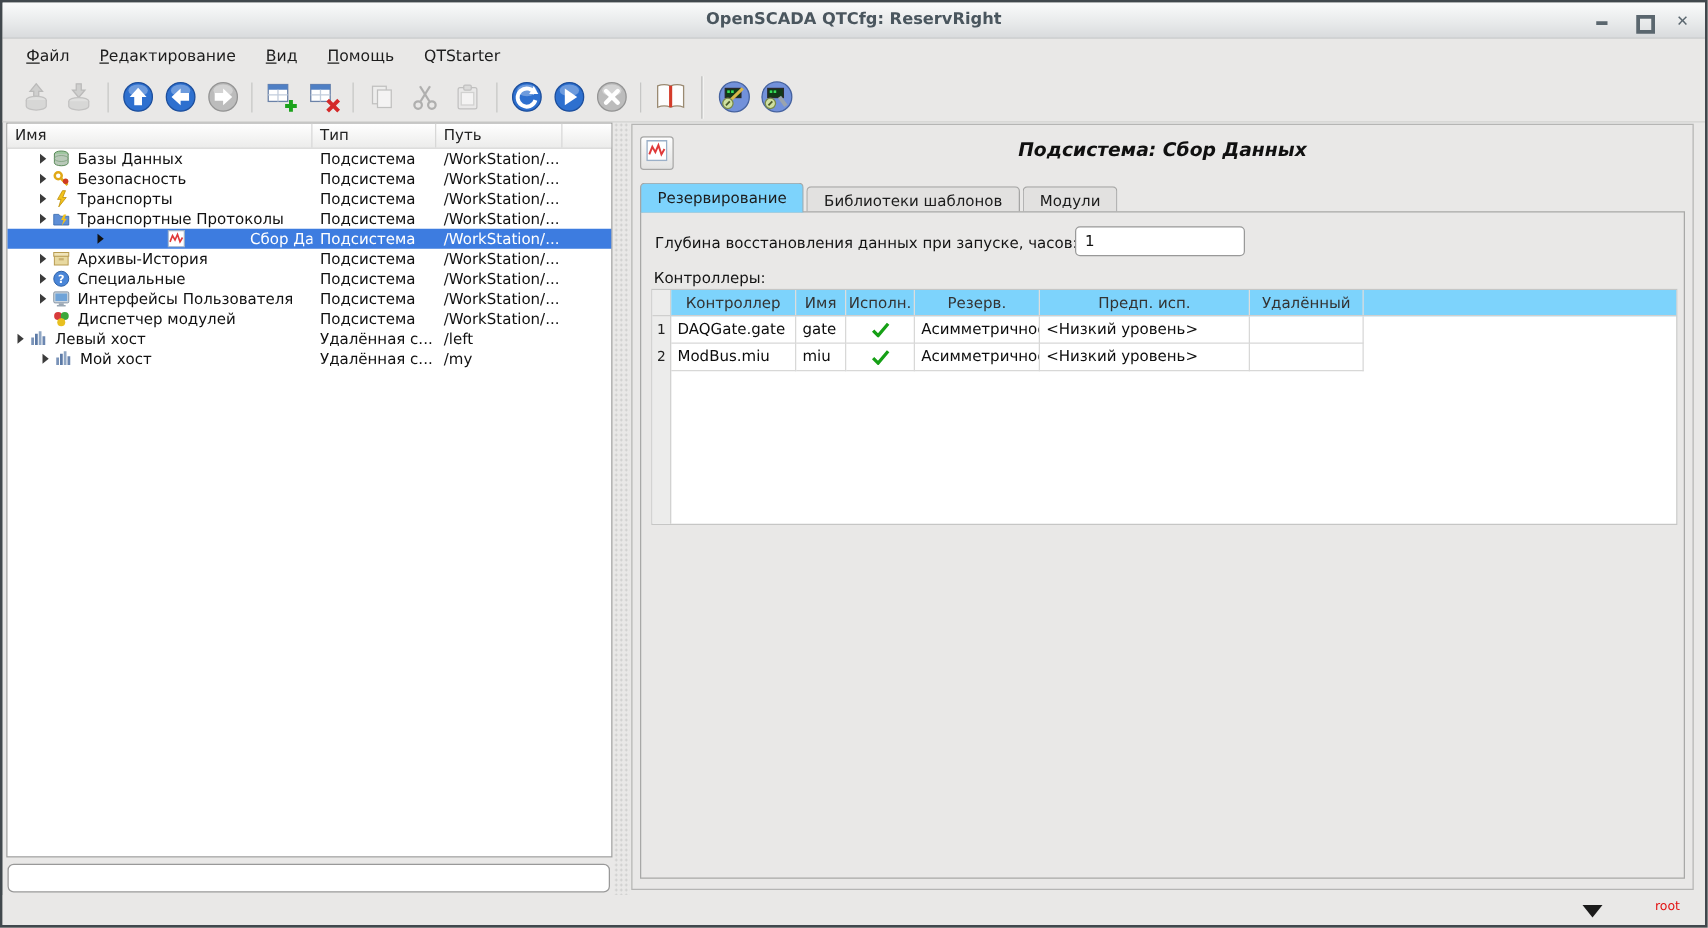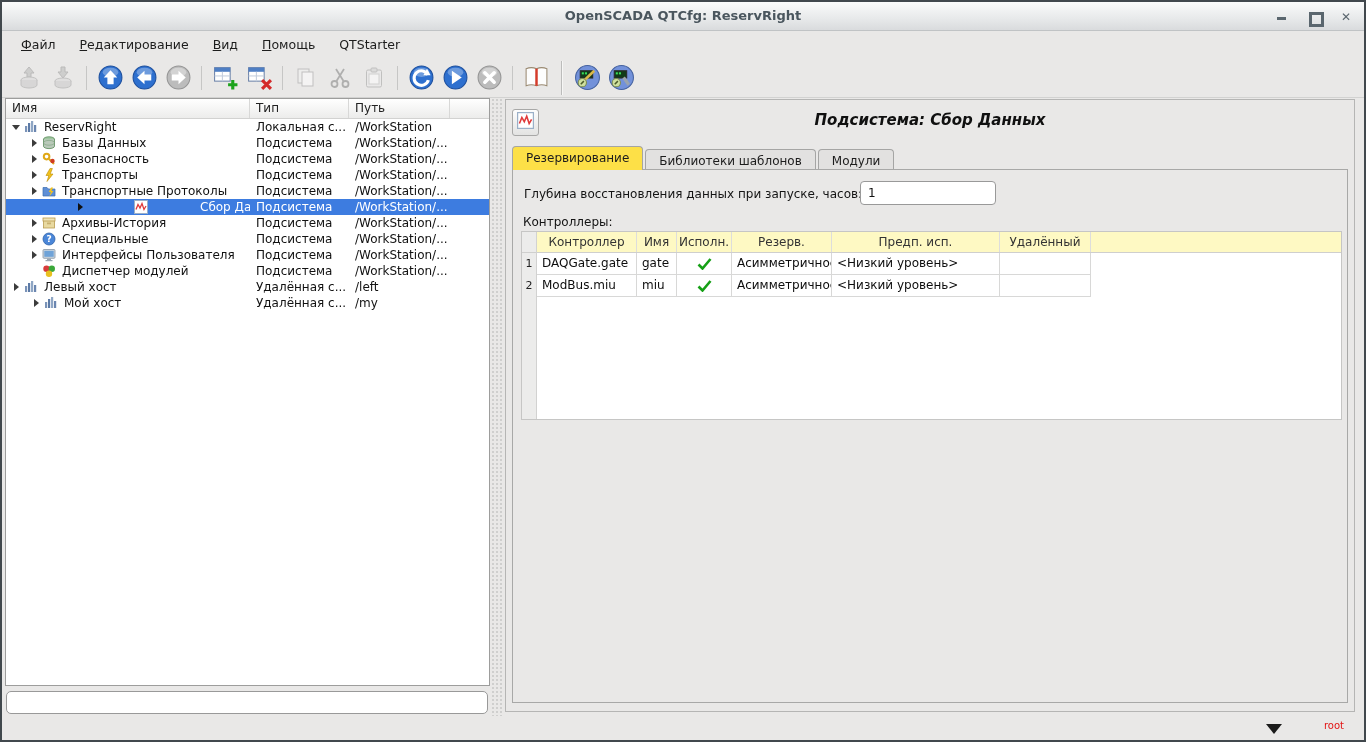--- a/index.html
+++ b/index.html
@@ -91,42 +91,42 @@
   .rtitle{
     position:absolute; left:40px; right:40px; top:11px; text-align:center;
     font-size:15px; font-weight:bold; font-style:italic; color:#101010;
   }
   .tabs{ position:absolute; left:6px; top:46px; height:24px; display:flex; align-items:flex-end; }
   .tab{
     font-size:12px; color:#1c1c1c; padding:4px 13px 3px 13px; margin-right:2px;
     border:1px solid #a5a5a4; border-bottom:none; border-radius:4px 4px 0 0;
     background:#e2e1e0; height:21px; position:relative; top:0;
   }
-  .tab.active{ background:#fde047; height:24px; z-index:2; }
+  .tab.active{ background:#7dd3fc; height:24px; z-index:2; }
   .tframe{
     position:absolute; left:6px; top:69px; width:836px; height:534px;
     border:1px solid #a8a8a7; background:#e9e8e7; z-index:1;
   }
   .depth-label{ position:absolute; left:11px; top:17px; font-size:12px; color:#141414; }
   .depth-input{
     position:absolute; left:347px; top:11px; width:136px; height:24px;
     border:1px solid #999; border-radius:4px; background:#fff; font-size:12px; padding:0 7px;
     font-family:"DejaVu Sans", sans-serif; color:#111;
   }
   .ctrl-label{ position:absolute; left:10px; top:45px; font-size:12px; color:#141414; }
 
   
   .ctable{
     position:absolute; left:8px; top:61px; width:821px; height:189px;
     background:#fff; border:1px solid #c6c6c5;
   }
   .vhead{ position:absolute; left:0; top:0; bottom:0; width:15px; background:#ececeb; border-right:1px solid #d2d2d1; }
   .vh-num{ height:22px; line-height:22px; font-size:11px; color:#222; text-align:center; }
   .vh-corner{ height:21px; border-bottom:1px solid #cfcfce; }
-  .chead{ position:absolute; left:15px; right:0; top:0; height:21px; display:flex; background:#fef9c3; border-bottom:1px solid #cfcfce; }
+  .chead{ position:absolute; left:15px; right:0; top:0; height:21px; display:flex; background:#7dd3fc; border-bottom:1px solid #cfcfce; }
   .ch{ font-size:12px; color:#333; text-align:center; padding-top:3px; border-right:1px solid #dddddc; overflow:hidden; white-space:nowrap; flex:none; }
   .ch.fill{ flex:1; border-right:none; }
   .crow{ position:absolute; left:15px; display:flex; height:22px;justify-content:flex-end; }
   .cc{ font-size:12px; color:#0d0d0d; line-height:21px; padding:0 5px; border-right:1px solid #d8d8d7; border-bottom:1px solid #d8d8d7; overflow:hidden; white-space:nowrap; flex:none; }
   .cc.center{ text-align:center; padding:0; display:flex; align-items:center; justify-content:center; }
 
   
   .statusbar{ position:absolute; left:0; right:0; top:714px; height:24px; background:#e9e8e7; }
   .tray-tri{
     position:absolute; right:82px; top:8px; width:0; height:0;
@@ -332,41 +332,20 @@
     </div>
 
   <div class="tree">
     <div class="tree-head">
       <div class="th-cell" style="width:244px">Имя</div>
       <div class="th-cell" style="width:99px">Тип</div>
       <div class="th-cell" style="width:101px">Путь</div>
       <div class="th-cell" style="flex:1; border-right:none"></div>
     </div>
     <div>
-        <div class="trow">
-          <div class="tcell namec" style="width: 244px;">
-            <span style="width: 4px; flex: 0 0 auto;"></span>
-            <span class="arrowbox">
-              <span class="arr-exp"></span>
-            </span>
-            <span class="ticon">
-              <svg width="14" height="14" viewBox="0 0 14 14">
-                <g>
-                  <rect x="1" y="6" width="2.2" height="6" fill="#7a93b8"></rect>
-                  <rect x="4" y="3" width="2.2" height="9" fill="#5c7aa6"></rect>
-                  <rect x="7" y="1" width="2.2" height="11" fill="#8fa6c4"></rect>
-                  <rect x="10" y="5" width="2.2" height="7" fill="#6b86b0"></rect>
-                </g>
-              </svg>
-            </span>
-            <span>ReservRight</span>
-          </div>
-          <div class="tcell" style="width: 99px;">Локальная с...</div>
-          <div class="tcell" style="flex: 1 1 0%;">/WorkStation</div>
-        </div>
         <div class="trow">
           <div class="tcell namec" style="width: 244px;">
             <span style="width: 22px; flex: 0 0 auto;"></span>
             <span class="arrowbox">
               <span class="arr-col"></span>
             </span>
             <span class="ticon">
               <svg width="14" height="14" viewBox="0 0 14 14">
                 <ellipse cx="7" cy="3.2" rx="5.5" ry="2.4" fill="#9fc7a0" stroke="#5a8a5a" stroke-width="0.8"></ellipse>
                 <path d="M1.5 3.2 v7 a5.5 2.4 0 0 0 11 0 v-7" fill="#b9c9b9" stroke="#5a8a5a" stroke-width="0.8"></path>

